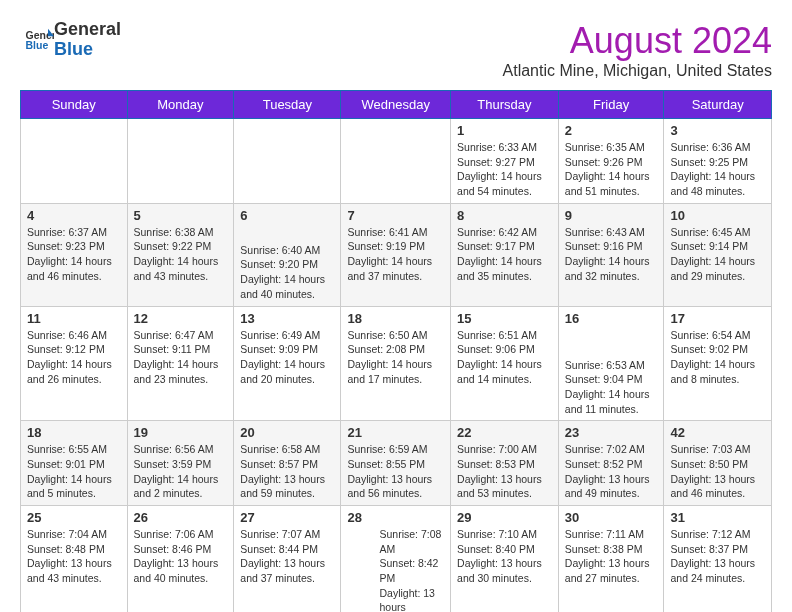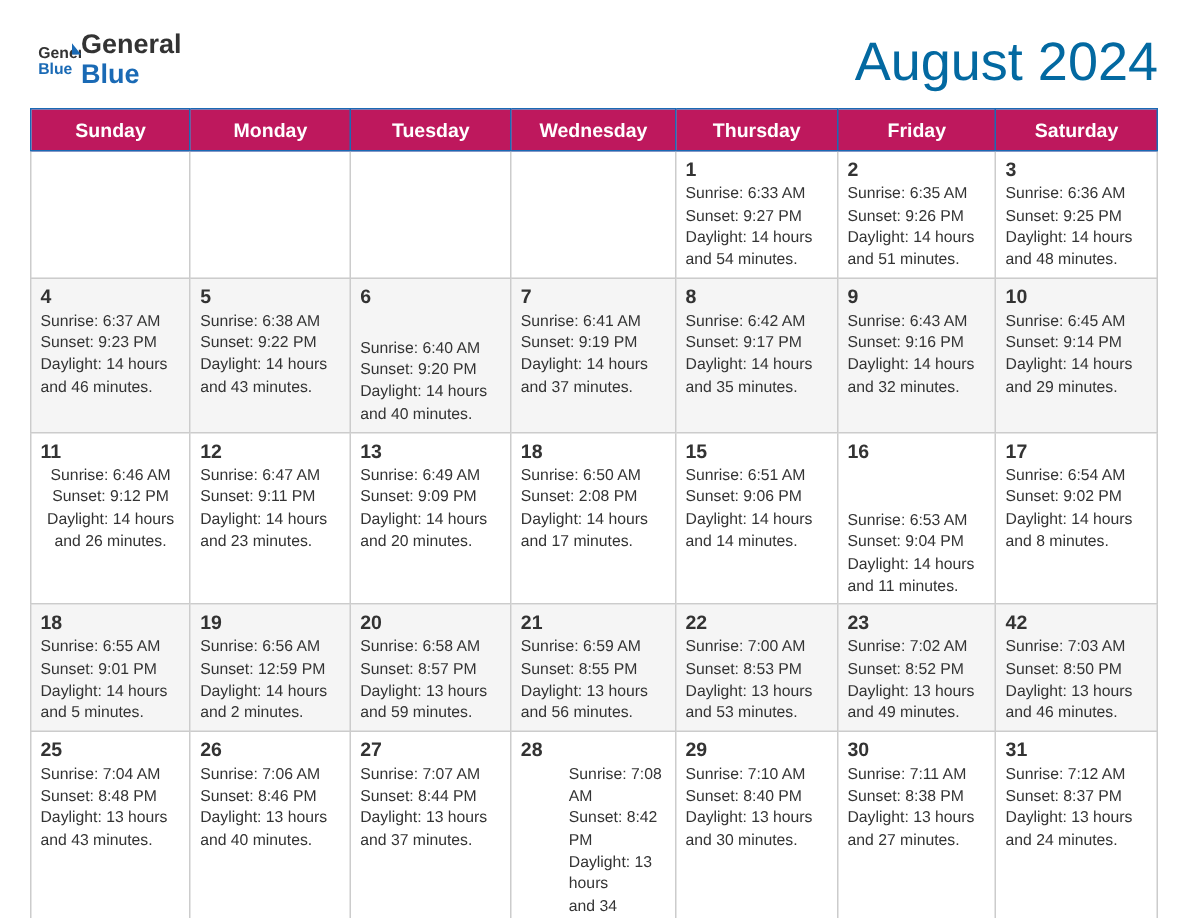--- a/index.html
+++ b/index.html
@@ -39,37 +39,37 @@
       width: 30px;
       height: 30px;
       margin-left: 4px;
     }
     .title-section {
       text-align: right;
     }
     .month-title {
       font-size: 36px;
       font-weight: normal;
-      color: #0369a1;
+      color: #a21caf;
     }
     .location-title {
       font-size: 16px;
       color: #333;
     }
     .calendar-table {
       width: 100%;
       border-collapse: collapse;
       border: 1px solid #ccc;
     }
     .calendar-table th {
-      background-color: #be185d;
+      background-color: #6d28d9;
       color: white;
       padding: 6px 8px;
       font-size: 13px;
-      font-weight: bold;
+      font-weight: normal;
       border: 1px solid #1a6ab5;
     }
     .calendar-table td {
       border: 1px solid #ccc;
       vertical-align: top;
       padding: 4px 6px;
       width: 113px;
       min-height: 80px;
       font-size: 11px;
       color: #333;
@@ -103,20 +103,21 @@
       <text x="2" y="32" font-size="14" font-weight="bold" fill="#1a6ab5">Blue</text>
       <polygon points="32,5 40,15 32,15" fill="#1a6ab5"></polygon>
     </svg>
     <div class="logo-text">
       <span class="logo-general">General</span>
       <span class="logo-blue">Blue</span>
     </div>
   </div>
   <div class="title-section">
     <div class="month-title">August 2024</div>
+    <div class="location-title">Atlantic Mine, Michigan, United States</div>
   </div>
 </div>
 
 <table class="calendar-table">
   <thead>
     <tr>
     <th>Sunday</th>
         <th>Monday</th>
         <th>Tuesday</th>
         <th>Wednesday</th>
@@ -200,21 +201,21 @@
           <span class="day-number">10</span>
           <div class="day-info" style="white-space: pre-line;">Sunrise: 6:45 AM
 Sunset: 9:14 PM
 Daylight: 14 hours
 and 29 minutes.</div>
         </td>
       </tr>
       <tr>
         <td>
           <span class="day-number">11</span>
-          <div class="day-info" style="white-space: pre-line; text-align: center;">Sunrise: 6:46 AM
+          <div class="day-info" style="white-space: pre-line;">Sunrise: 6:46 AM
 Sunset: 9:12 PM
 Daylight: 14 hours
 and 26 minutes.</div>
         </td>
         <td>
           <span class="day-number">12</span>
           <div class="day-info" style="white-space: pre-line;">Sunrise: 6:47 AM
 Sunset: 9:11 PM
 Daylight: 14 hours
 and 23 minutes.</div>
@@ -259,21 +260,21 @@
         <td>
           <span class="day-number">18</span>
           <div class="day-info" style="white-space: pre-line;">Sunrise: 6:55 AM
 Sunset: 9:01 PM
 Daylight: 14 hours
 and 5 minutes.</div>
         </td>
         <td>
           <span class="day-number">19</span>
           <div class="day-info" style="white-space: pre-line;">Sunrise: 6:56 AM
-Sunset: 12:59 PM
+Sunset: 3:59 PM
 Daylight: 14 hours
 and 2 minutes.</div>
         </td>
         <td>
           <span class="day-number">20</span>
           <div class="day-info" style="white-space: pre-line;">Sunrise: 6:58 AM
 Sunset: 8:57 PM
 Daylight: 13 hours
 and 59 minutes.</div>
         </td>

